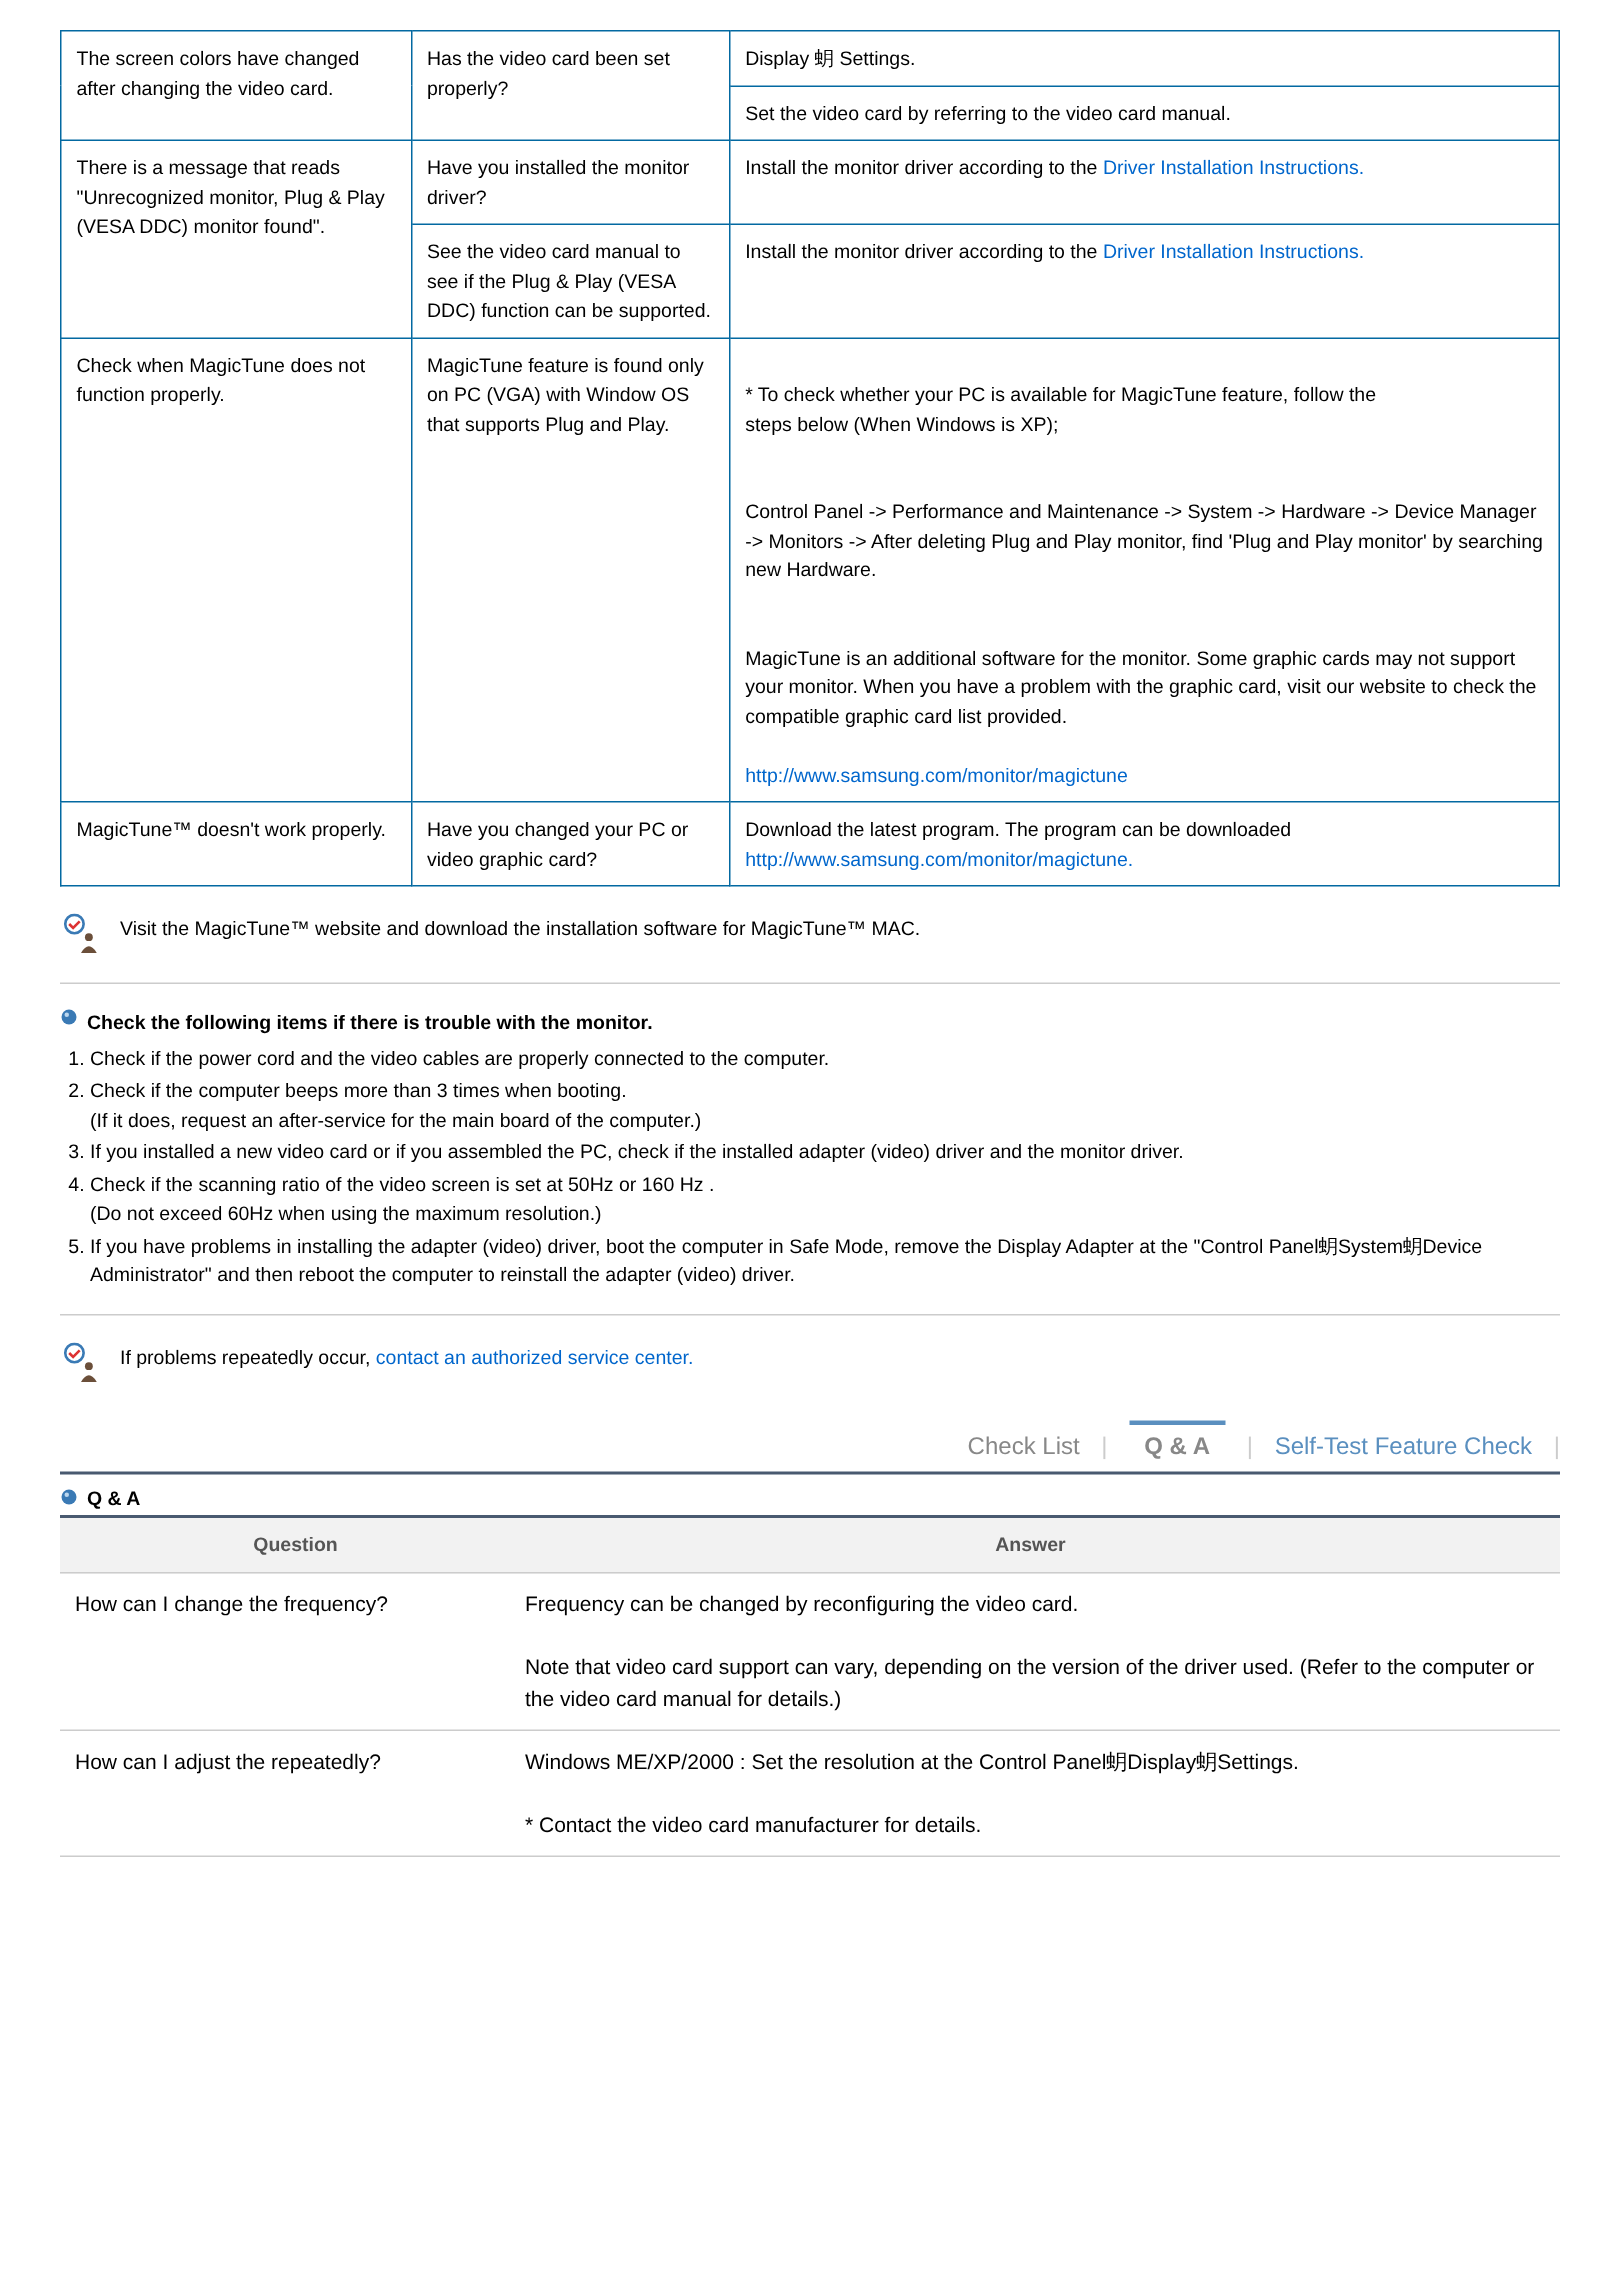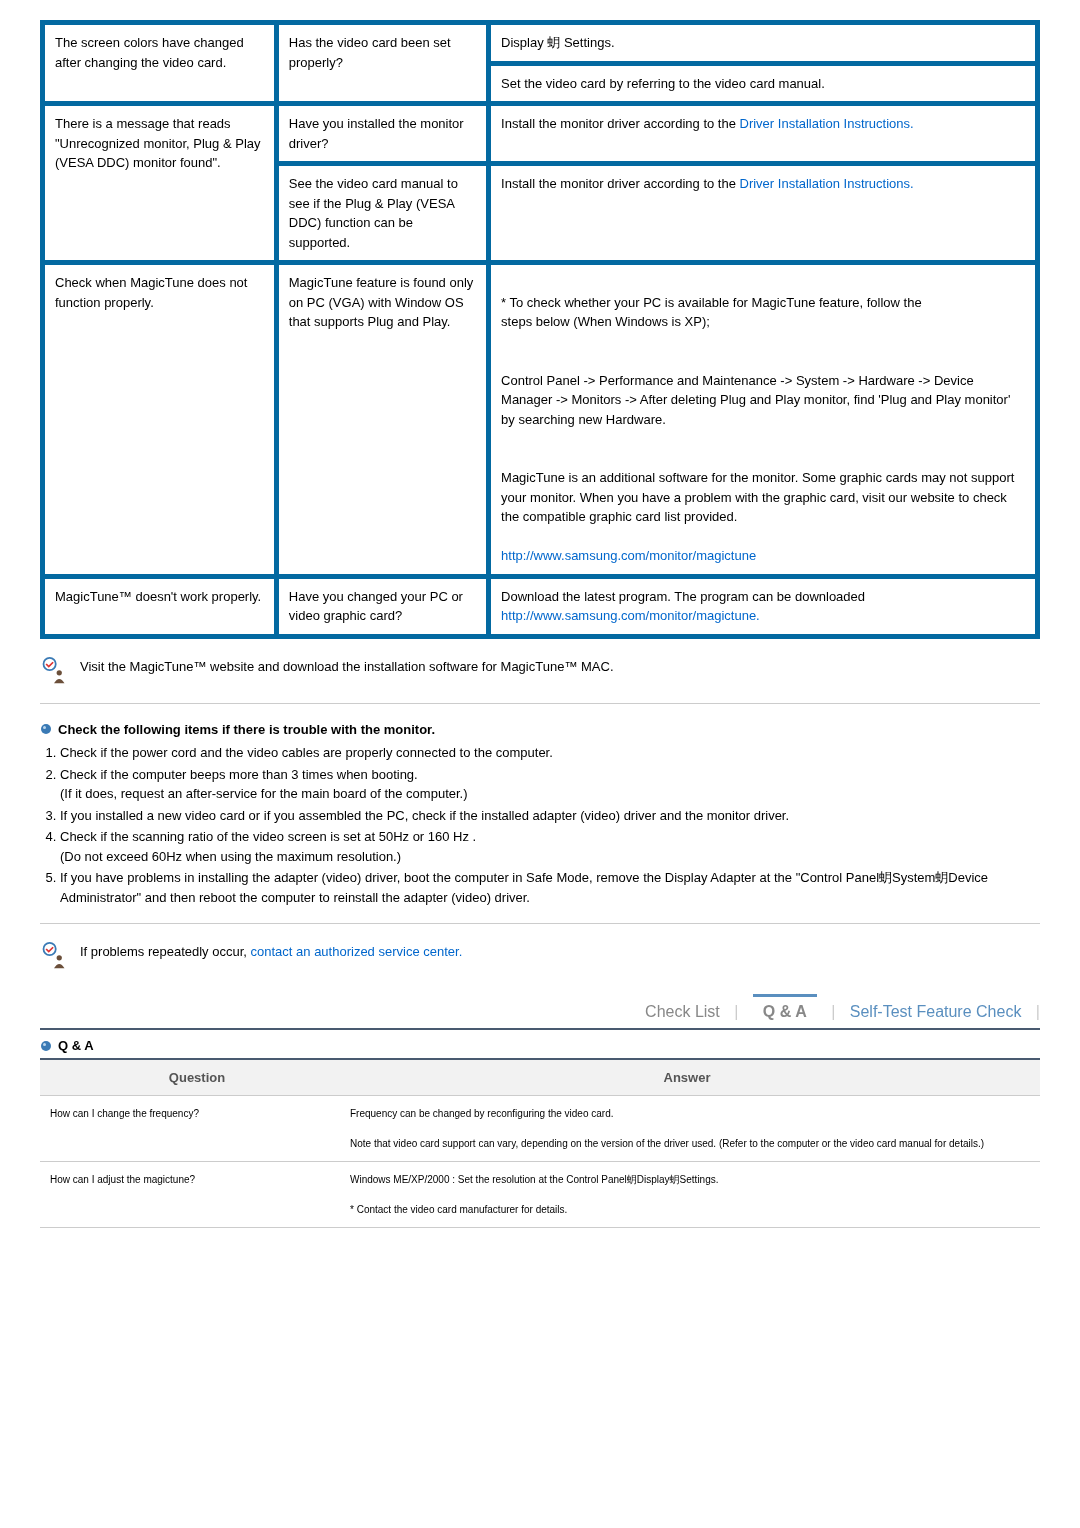--- a/index.html
+++ b/index.html
@@ -9,21 +9,21 @@
     background: #fff;
     margin: 0;
     padding: 20px 40px;
     line-height: 1.5;
   }
   table.trouble {
     width: 100%;
     border-collapse: collapse;
   }
   table.trouble td {
-    border: 5px solid #0369a1;
+    border: 1px solid #0369a1;
     padding: 8px 10px;
     vertical-align: top;
     font-size: 13px;
   }
   .link {
     color: #0066cc;
   }
   .bold {
     font-weight: normal;
   }
@@ -38,21 +38,20 @@
     gap: 12px;
     margin: 18px 0;
   }
   hr {
     border: none;
     border-top: 1px solid #ccc;
     margin: 16px 0;
   }
   .bullet-head {
     display: flex;
-    align-items: center;
     gap: 6px;
     font-weight: bold;
     margin-bottom: 4px;
   }
   .blue-dot {
     width: 12px;
     height: 12px;
     flex-shrink: 0;
   }
   ol.check-list {
@@ -90,21 +89,21 @@
   .qa-header .q { width: 30%; text-align: center; color:#555; font-weight:bold;}
   .qa-header .a { width: 70%; text-align: center; color:#555; font-weight:bold;}
   table.qa {
     width: 100%;
     border-collapse: collapse;
   }
   table.qa td {
     border-bottom: 1px solid #ccc;
     padding: 10px;
     vertical-align: top;
-    font-size: 10px;
+    font-size: 14px;
   }
   table.qa td.qcol { width: 30%; }
   .active-underline{
     display:inline-block;
     position:relative;
   }
   .active-underline::after{
     content:"";
     position:absolute;
     left:0; right:0; top:-6px;
@@ -242,19 +241,19 @@
 
 <table class="qa">
   <tbody>
       <tr>
     <td class="qcol">How can I change the frequency?</td>
     <td style="white-space:pre-line;">Frequency can be changed by reconfiguring the video card.
 
 Note that video card support can vary, depending on the version of the driver used. (Refer to the computer or the video card manual for details.)</td>
   </tr>
   <tr>
-    <td class="qcol">How can I adjust the magictune?</td>
+    <td class="qcol">How can I adjust the repeatedly?</td>
     <td style="white-space:pre-line;" id="qa-a2">Windows ME/XP/2000 : Set the resolution at the <span class="bold">Control Panel蚏Display蚏Settings</span>.
 
 * Contact the video card manufacturer for details.</td>
   </tr>
 </tbody>
   </table>
 
 </body></html>

